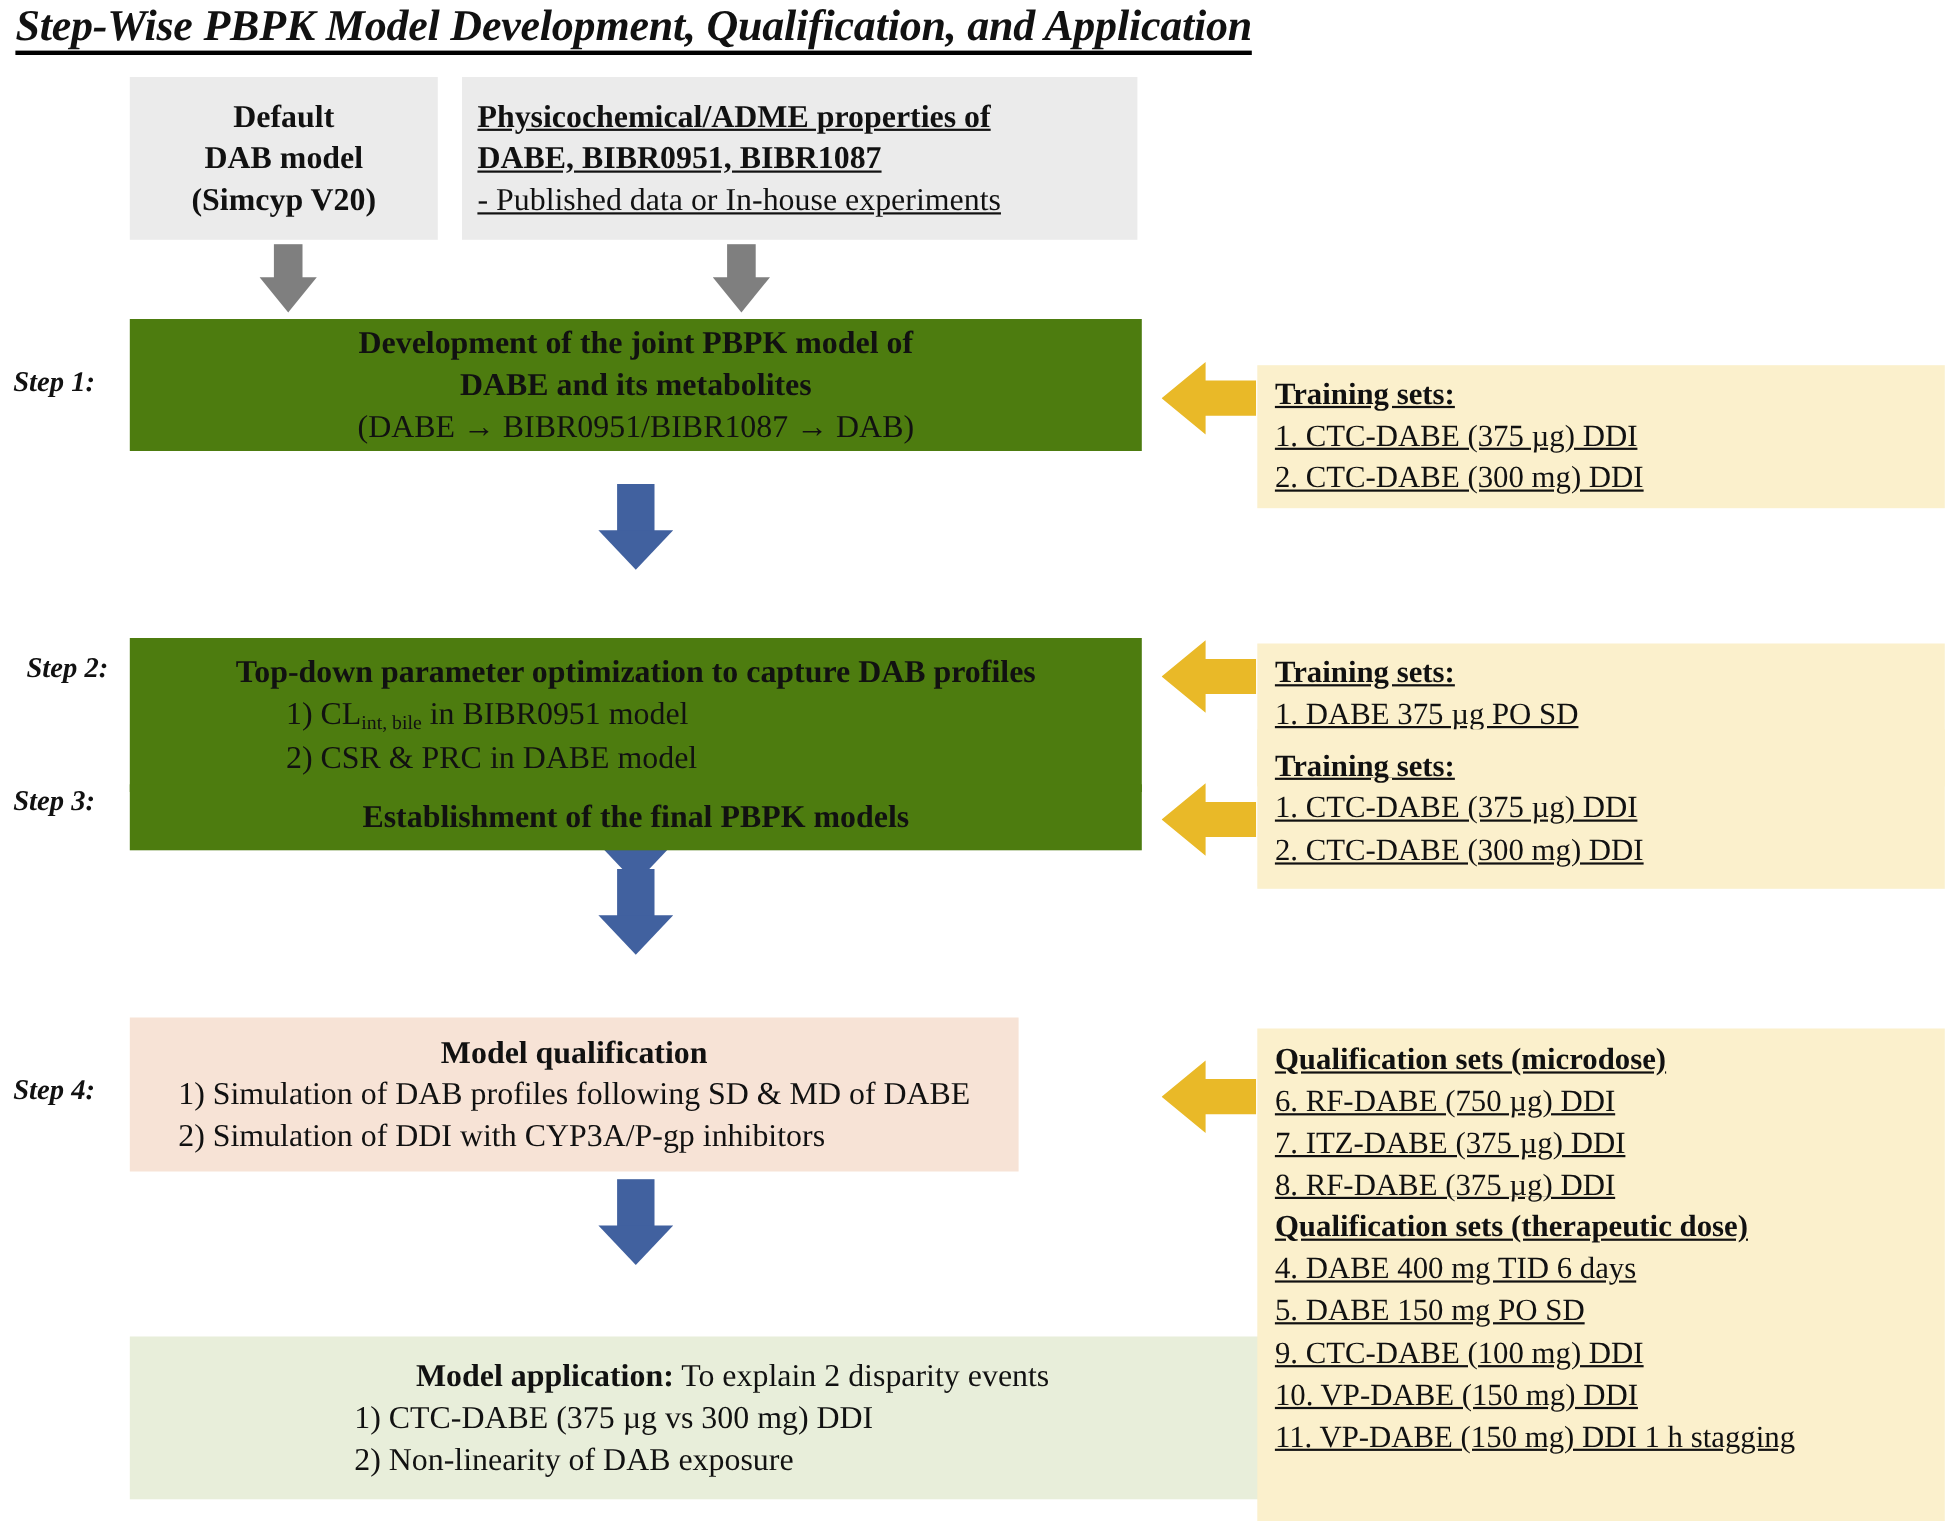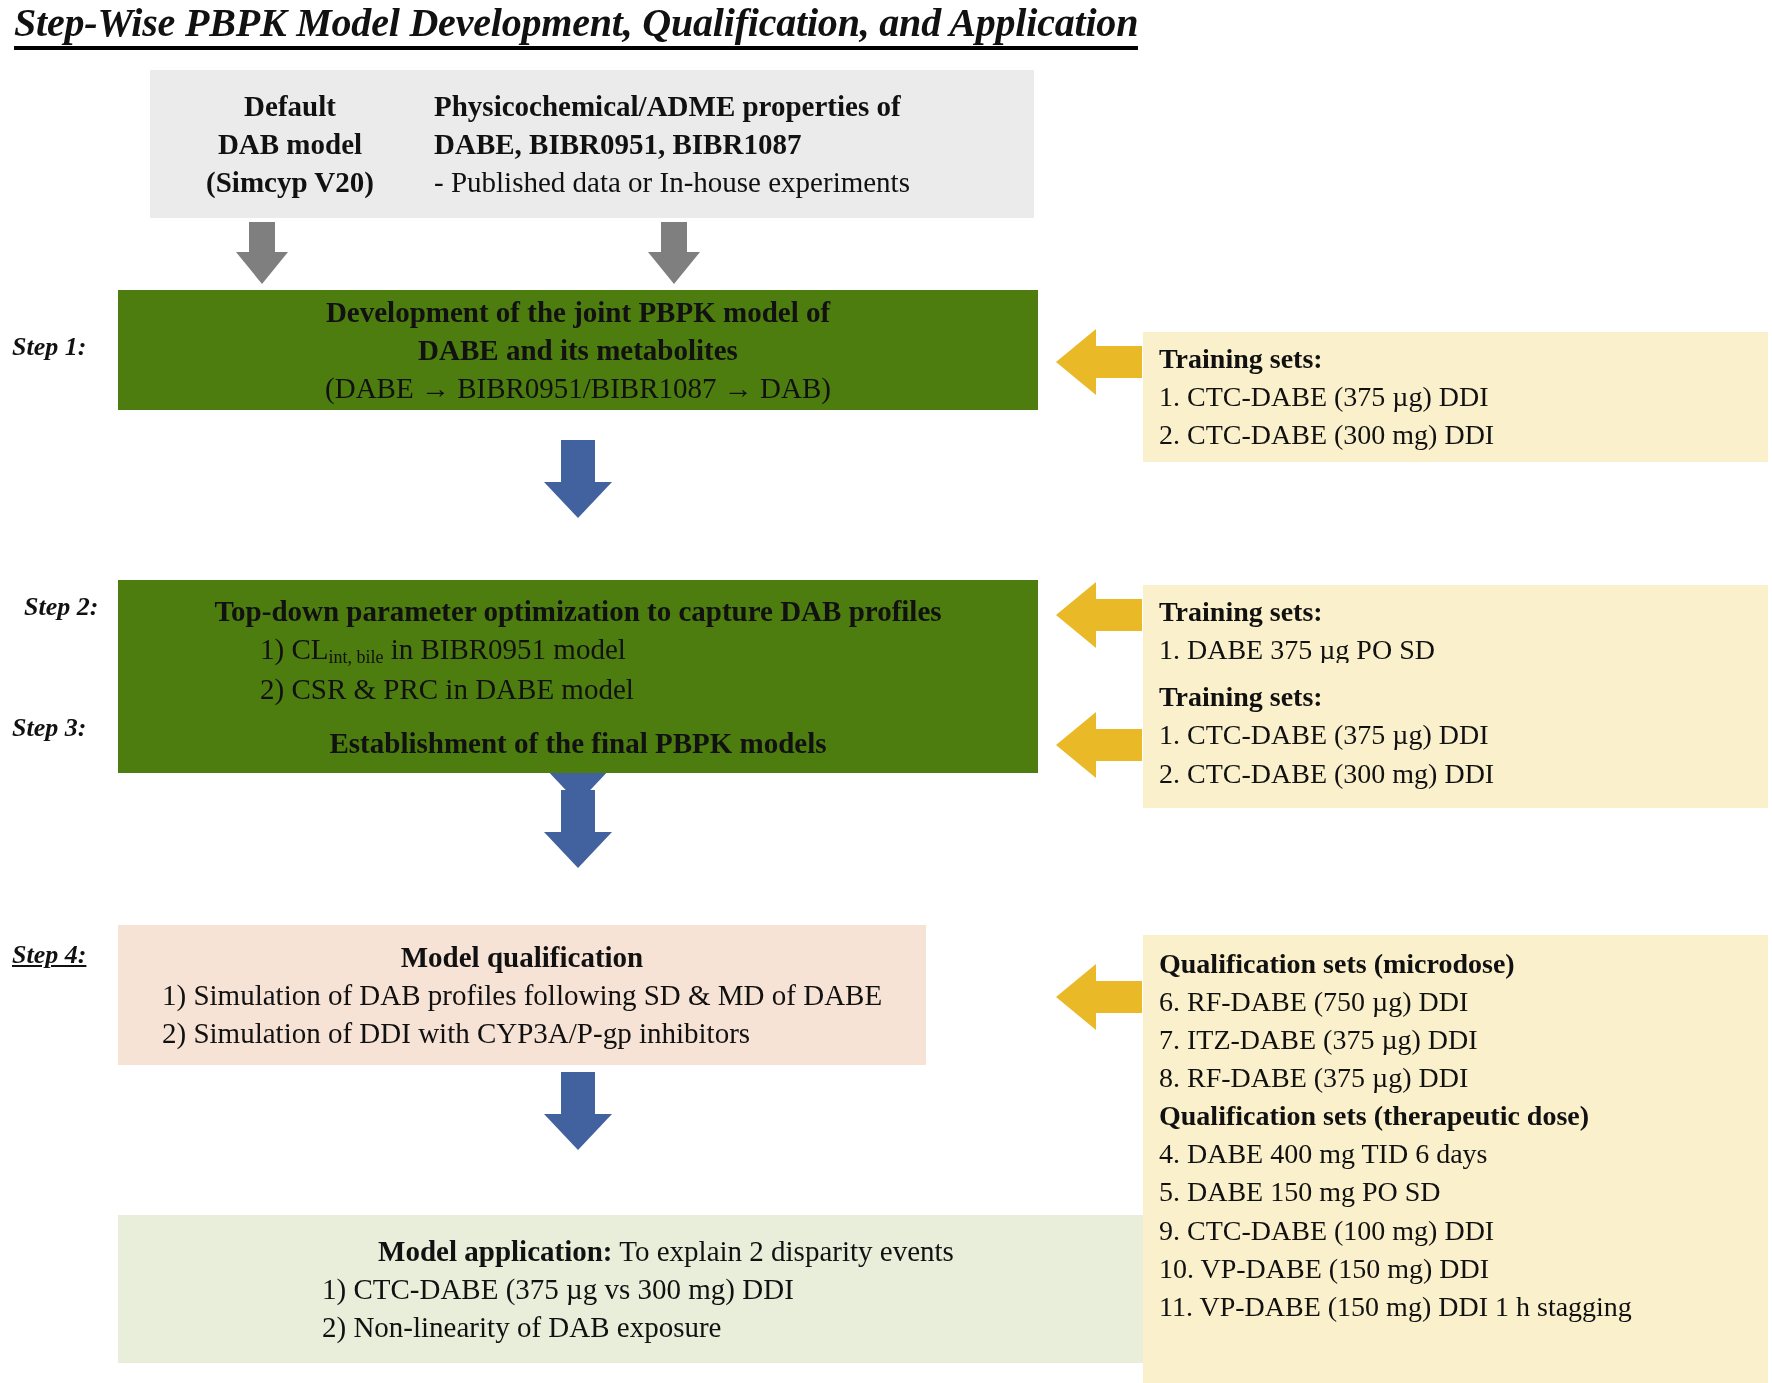--- a/index.html
+++ b/index.html
@@ -45,21 +45,21 @@
   .yellow-box { background: #fbf0cc; }
 
   .step-label {
     font-style: italic;
     font-weight: bold;
     font-size: 26px;
     white-space: nowrap;
   }
 
   .ctr   { text-align: center; }
-  .lft   { text-align: left; }
+  .lft   { text-align: left; text-decoration: underline; }
   .b     { font-weight: bold; }
   .line-lg   { font-size: 29px; line-height: 1.32; }
   .line-yel  { font-size: 28px; line-height: 1.36; }
   .hang2     { padding-left: 70px; text-indent: -40px; }
 
   sub { font-size: 0.62em; vertical-align: -0.25em; }
 
   
   .arrow-down-grey {
     background: #7f7f7f;
@@ -73,21 +73,21 @@
   .head-grey { border-left: 26px solid transparent; border-right: 26px solid transparent; border-top: 32px solid #7f7f7f; }
   .head-blue { border-left: 34px solid transparent; border-right: 34px solid transparent; border-top: 36px solid #41619f; }
 
   .arrow-left-yellow svg { display: block; }
 </style>
 </head>
 <body>
 
 <div class="abs" id="page-title">Step-Wise PBPK Model Development, Qualification, and Application</div>
 
-<div class="abs box grey-box ctr" style="left:118px; top:70px; width:280px; height:148px; padding:8px 6px;margin-left:32px;">
+<div class="abs box grey-box ctr" style="left:118px; top:70px; width:280px; height:148px; padding:8px 6px;">
   <div class="line-lg b">Default</div>
   <div class="line-lg b">DAB model</div>
   <div class="line-lg b">(Simcyp V20)</div>
 </div>
 
 <div class="abs box grey-box lft" style="left:420px; top:70px; width:614px; height:148px; padding:8px 14px;">
   <div class="line-lg b">Physicochemical/ADME properties of</div>
   <div class="line-lg b">DABE, BIBR0951, BIBR1087</div>
   <div class="line-lg">-  Published data or In-house experiments</div>
 </div>
@@ -130,21 +130,21 @@
 <div class="abs step-label" style="left:12px; top:713px;">Step 3:</div>
 <div class="abs box blue-box ctr" style="left:118px; top:713px; width:920px; height:60px; padding:0 10px;">
   <div class="line-lg b">Establishment of the final PBPK models</div>
 </div>
 
 <div class="abs" style="left:544px; top:790px; width:68px; height:78px;">
   <div class="arrow-shaft arrow-down-blue" style="left:17px; top:0; width:34px; height:44px;"></div>
   <div class="arrow-head head-blue" style="left:0; top:42px;"></div>
 </div>
 
-<div class="abs step-label" style="left:12px; top:940px;text-decoration:underline;">Step 4:</div>
+<div class="abs step-label" style="left:12px; top:976px;">Step 4:</div>
 <div class="abs box pink-box" style="left:118px; top:925px; width:808px; height:140px; padding:6px 14px;">
   <div class="line-lg b ctr">Model qualification</div>
   <div class="line-lg hang2">1)  Simulation of DAB profiles following SD &amp; MD of DABE</div>
   <div class="line-lg hang2">2)  Simulation of DDI with CYP3A/P-gp inhibitors</div>
 </div>
 
 <div class="abs" style="left:544px; top:1072px; width:68px; height:78px;">
   <div class="arrow-shaft arrow-down-blue" style="left:17px; top:0; width:34px; height:44px;"></div>
   <div class="arrow-head head-blue" style="left:0; top:42px;"></div>
 </div>

